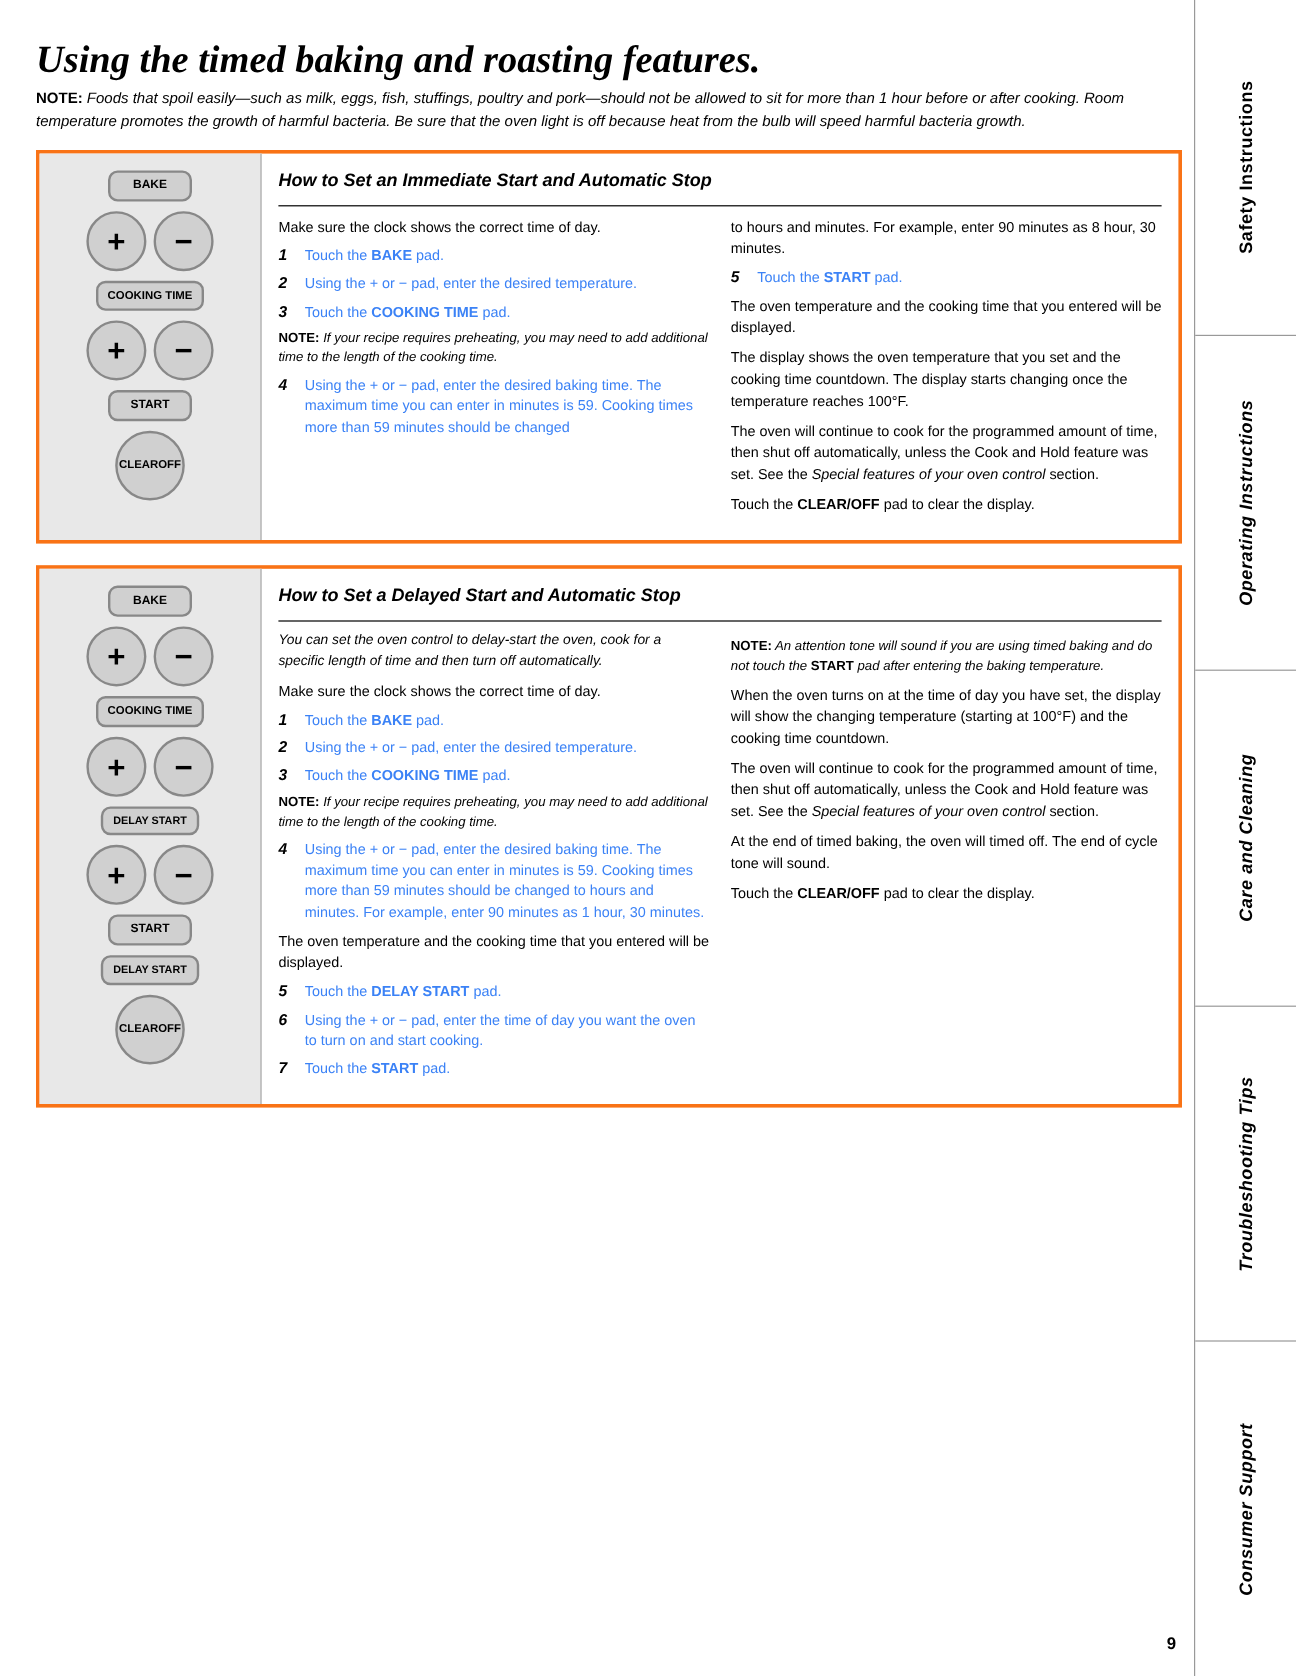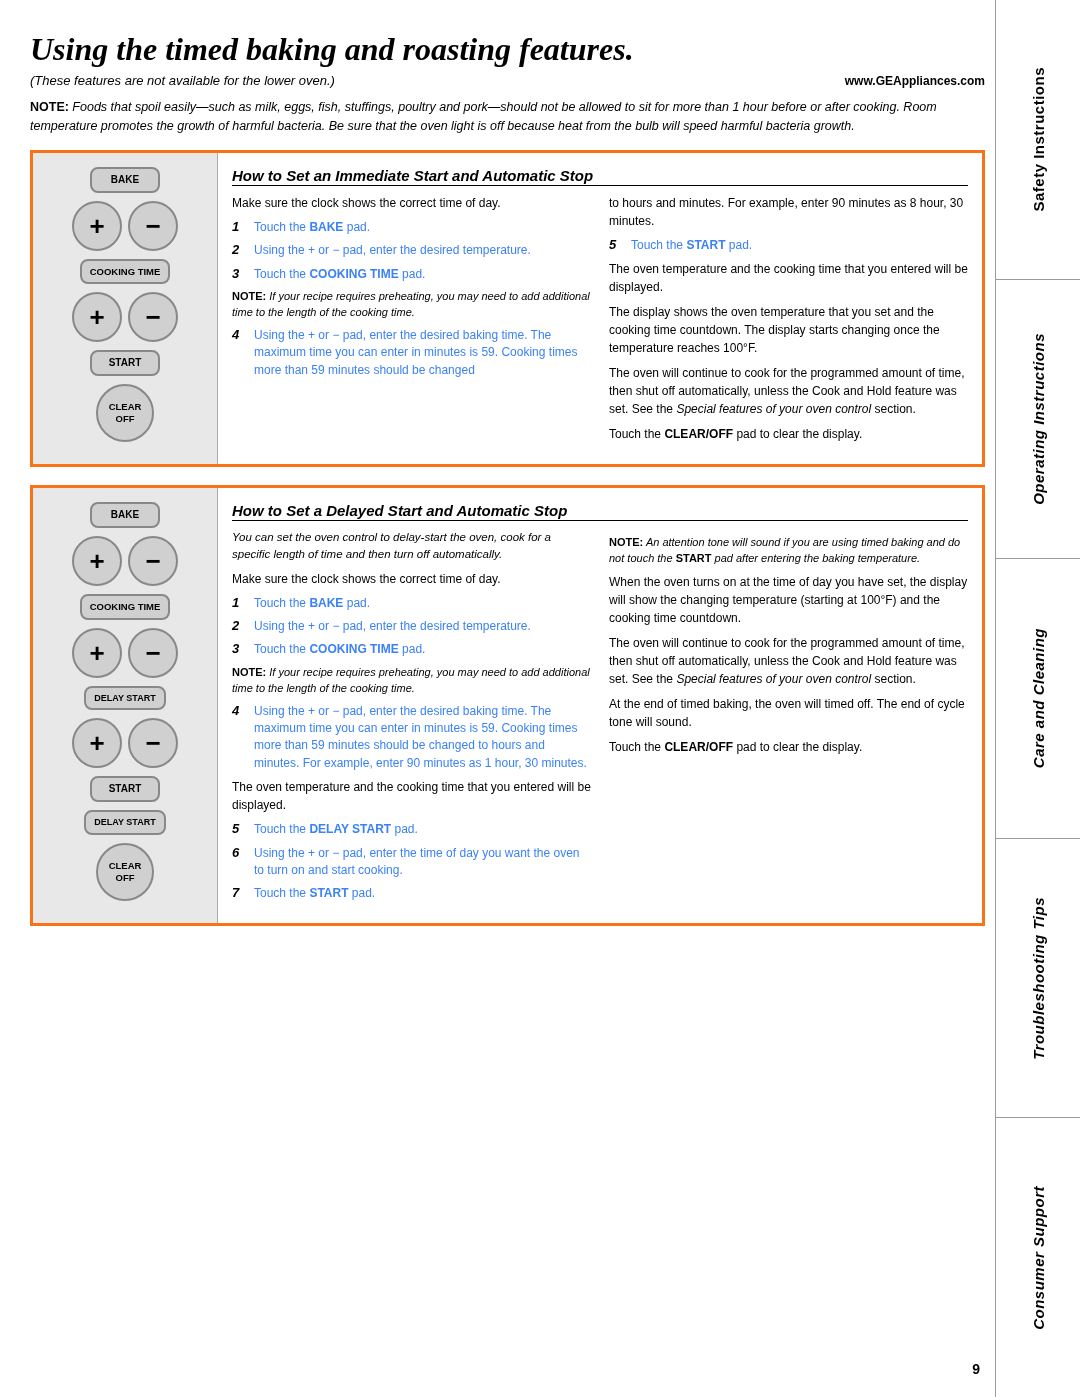--- a/index.html
+++ b/index.html
@@ -163,21 +163,21 @@
     }
 
     
     .section-heading {
       font-size: 15px;
       font-weight: bold;
       font-style: italic;
       color: #000;
       margin-bottom: 8px;
       border-bottom: 1px solid #000;
-      padding-bottom: 1px;
+      padding-bottom: 12px;
     }
 
     
     .two-col {
       display: flex;
       gap: 18px;
     }
 
     .col-left {
       flex: 1;
@@ -260,40 +260,36 @@
 
     .clear-off-btn {
       background: #d0d0d0;
       border: 2px solid #888;
       border-radius: 50%;
       width: 58px;
       height: 58px;
       font-size: 9.5px;
       font-weight: bold;
       display: flex;
-      flex-direction: column;
+      flex-direction: row;
       align-items: center;
       justify-content: center;
       color: #000;
       text-align: center;
       line-height: 1.3;
     }
   </style>
 </head>
 <body>
 
 <div class="main-wrapper">
   <div class="content-area">
 
     <h1 class="page-title">Using the timed baking and roasting features.</h1>
 
-    <div class="subtitle-row">
-      <span class="subtitle">(These features are not available for the lower oven.)</span>
-      <span class="website">www.GEAppliances.com</span>
-    </div>
 
     <p class="note-block">
       <strong>NOTE:</strong><span> Foods that spoil easily—such as milk, eggs, fish, stuffings, poultry and pork—should not be allowed to sit for more than 1 hour before or after cooking. Room temperature promotes the growth of harmful bacteria. Be sure that the oven light is off because heat from the bulb will speed harmful bacteria growth.</span>
     </p>
 
     <div class="section-block">
 
       <div class="section-left">
         <div class="ctrl-btn">BAKE</div>
         <div class="plus-minus-row">

